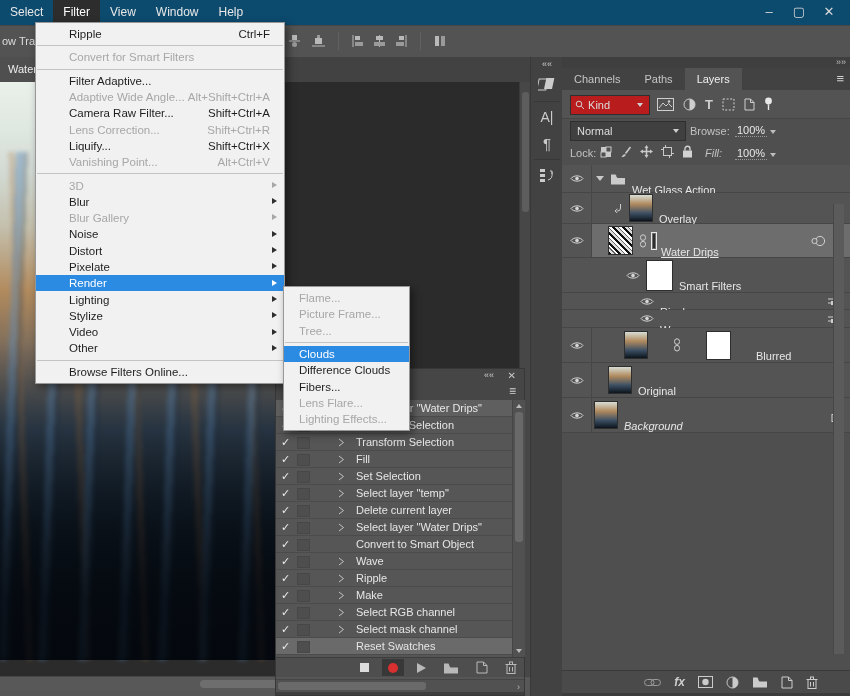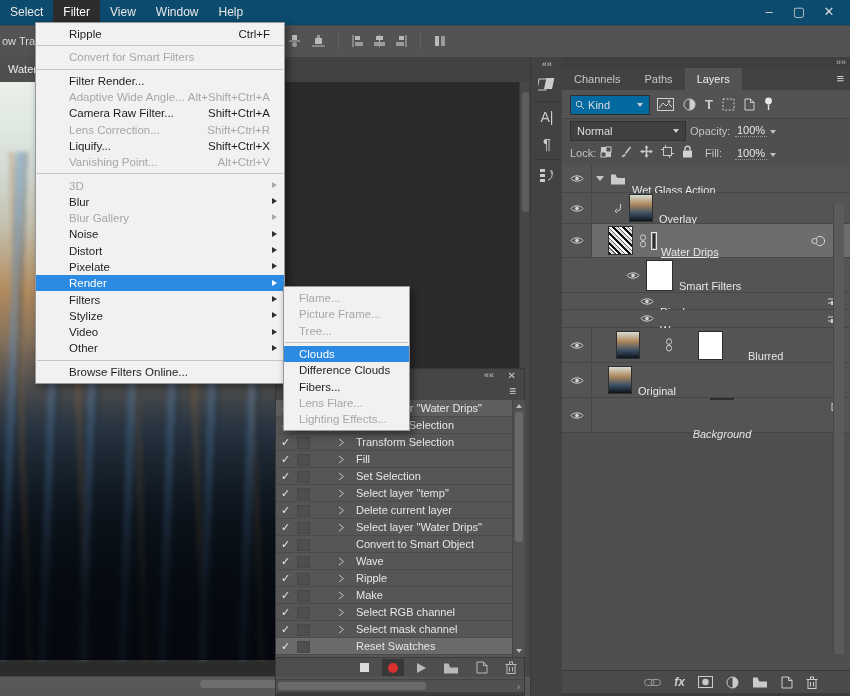--- a/index.html
+++ b/index.html
@@ -42,32 +42,32 @@
   .dock-ico{position:absolute;left:0;width:32px;text-align:center;color:#cbcbcb;}
   .dock-sep{position:absolute;left:3px;width:26px;height:1px;background:#383838;}
   
   #layers-panel{left:562px;top:57px;width:288px;height:639px;background:#4f4f4f;}
   #lp-topstrip{position:absolute;left:0;top:0;width:288px;height:11px;background:#3f3f3f;color:#bdbdbd;font-size:9px;line-height:10px;text-align:right;padding-right:4px;box-sizing:border-box;}
   #lp-tabs{position:absolute;left:0;top:11px;width:288px;height:22px;background:#424242;display:flex;font-size:11px;color:#c6c6c6;}
   .lp-tab{padding:0 12px;line-height:22px;}
   .lp-tab.active{background:#535353;color:#f0f0f0;}
   #lp-menu{position:absolute;right:6px;top:14px;color:#cfcfcf;font-size:13px;}
   #lp-filter-row{position:absolute;left:0;top:33px;width:288px;height:28px;background:#535353;border-bottom:1px solid #454545;}
-  #kind-dd{position:absolute;left:8px;top:5px;width:74px;height:18px;background:#0369a1;border:1px solid #2f2f2f;color:#dcdcdc;font-size:11px;line-height:18px;padding-left:4px;}
+  #kind-dd{position:absolute;left:8px;top:5px;width:74px;height:18px;background:#b91c1c;border:1px solid #2f2f2f;color:#dcdcdc;font-size:11px;line-height:18px;padding-left:4px;}
   #lp-filter-icons{position:absolute;left:95px;top:5px;display:flex;gap:9px;align-items:center;height:18px;}
   #lp-blend-row{position:absolute;left:0;top:61px;width:288px;height:24px;}
   #blend-dd{position:absolute;left:8px;top:3px;width:108px;height:18px;background:#404040;border:1px solid #2f2f2f;color:#dedede;font-size:11px;line-height:18px;padding-left:6px;}
   .lp-label{font-size:11px;color:#c2c2c2;}
   #opacity-label{position:absolute;left:128px;top:7px;}
   #opacity-dd{position:absolute;left:173px;top:3px;width:52px;height:18px;color:#e8e8e8;font-size:11px;line-height:18px;}
   .scrub{border-bottom:1px dotted #9a9a9a;padding:0 2px;}
   #lp-lock-row{position:absolute;left:0;top:85px;width:288px;height:23px;border-bottom:1px solid #454545;}
   #lock-label{position:absolute;left:8px;top:5px;}
   #lock-icons{position:absolute;left:38px;top:3px;display:flex;gap:8px;align-items:center;}
-  #fill-label{position:absolute;left:143px;top:5px;}
+  #fill-label{position:absolute;left:143px;top:5px;font-style:italic;}
   #fill-dd{position:absolute;left:173px;top:2px;width:52px;height:18px;color:#e8e8e8;font-size:11px;line-height:18px;}
   #lp-list{position:absolute;left:0;top:108px;width:288px;height:490px;background:#4f4f4f;}
   .lrow{position:relative;width:288px;border-bottom:1px solid #464646;background:#545454;}
   .lrow .eyecol{position:absolute;left:0;top:0;bottom:0;width:29px;border-right:1px solid #474747;display:flex;align-items:center;justify-content:center;}
   .lrow .content{position:absolute;left:30px;top:0;bottom:0;right:0;display:flex;align-items:center;gap:6px;font-size:11px;color:#e6e6e6;}
   .lrow.selected .content{background:#6d6d6d;}
   .thumb{width:23px;height:27px;border:1px solid #2e2e2e;background:linear-gradient(180deg,#d8ddd4 0%,#b08a5e 35%,#3d5064 70%,#0c141d 100%);}
   .thumb.small{width:22px;height:26px;}
   .thumb.pattern{background:
       repeating-linear-gradient(45deg,#111 0 2px,#ddd 2px 4px,#666 4px 5px,#fff 5px 7px),
@@ -286,21 +286,21 @@
             </svg>
           </span>
       </div>
     </div>
 
     <div id="lp-blend-row">
       <div id="blend-dd">
         <span>Normal</span>
         <span class="caret" style="top:7px"></span>
       </div>
-      <span id="opacity-label" class="lp-label">Opacity:</span>
+      <span id="opacity-label" class="lp-label">Browse:</span>
       <div id="opacity-dd"><span class="scrub">100%</span> <span class="caret" style="position:static;display:inline-block;border-top-color:#bdbdbd;"></span></div>
     </div>
 
     <div id="lp-lock-row">
       <span id="lock-label" class="lp-label">Lock:</span>
       <div id="lock-icons">
         <span>
             <svg width="12" height="12">
               <rect x="1" y="1" width="5" height="5" fill="#c9c9c9"></rect>
               <rect x="6" y="6" width="5" height="5" fill="#c9c9c9"></rect>
@@ -446,21 +446,21 @@
         </div>
       </div>
 
       <div class="lrow" style="height:34px">
         <div class="eyecol">
             <svg width="14" height="9">
               <path d="M1 4.5 C3.5 1 10.5 1 13 4.5 C10.5 8 3.5 8 1 4.5 Z" fill="none" stroke="#d6d6d6"></path>
               <circle cx="7" cy="4.5" r="1.8" fill="#d6d6d6"></circle>
             </svg>
           </div>
-        <div class="content" style="left:38px;padding-left:16px;gap:25px;">
+        <div class="content" style="left:46px;padding-left:16px;gap:25px;">
           <span class="thumb small" style="filter:blur(0.4px)"></span>
           <svg width="8" height="14">
               <rect x="1.5" y="0.8" width="5" height="5.6" rx="2.5" stroke="#d0d0d0" fill="none"></rect>
               <rect x="1.5" y="7.4" width="5" height="5.6" rx="2.5" stroke="#d0d0d0" fill="none"></rect>
             </svg>
           <span class="thumb white"></span>
           <span class="lname">Blurred</span>
         </div>
       </div>
 
@@ -477,21 +477,21 @@
         </div>
       </div>
 
       <div class="lrow" style="height:34px">
         <div class="eyecol">
             <svg width="14" height="9">
               <path d="M1 4.5 C3.5 1 10.5 1 13 4.5 C10.5 8 3.5 8 1 4.5 Z" fill="none" stroke="#d6d6d6"></path>
               <circle cx="7" cy="4.5" r="1.8" fill="#d6d6d6"></circle>
             </svg>
           </div>
-        <div class="content" style="left:30px;padding-left:2px;flex-direction:column;">
+        <div class="content" style="left:30px;padding-left:2px;">
           <span class="thumb small"></span>
           <span class="lname italic">Background</span>
           <span class="row-right">
               <svg width="11" height="13">
                 <rect x="1" y="5.5" width="9" height="7" fill="none" stroke="#d2d2d2"></rect>
                 <path d="M3 5.5 V3.8 a2.5 2.5 0 0 1 5 0 V5.5" stroke="#d2d2d2" fill="none"></path>
               </svg>
             </span>
         </div>
       </div>
@@ -736,21 +736,21 @@
       <div class="fm-item">
         <span class="lbl">Ripple</span>
         <span class="sc">Ctrl+F</span>
       </div>
       <div class="fm-sep"></div>
       <div class="fm-item disabled">
         <span class="lbl">Convert for Smart Filters</span>
       </div>
       <div class="fm-sep"></div>
       <div class="fm-item">
-        <span class="lbl">Filter Render...</span>
+        <span class="lbl">Filter Adaptive...</span>
       </div>
       <div class="fm-item disabled">
         <span class="lbl">Adaptive Wide Angle...</span>
         <span class="sc">Alt+Shift+Ctrl+A</span>
       </div>
       <div class="fm-item">
         <span class="lbl">Camera Raw Filter...</span>
         <span class="sc">Shift+Ctrl+A</span>
       </div>
       <div class="fm-item disabled">
@@ -788,21 +788,21 @@
       </div>
       <div class="fm-item">
         <span class="lbl">Pixelate</span>
         <span class="subarrow"></span>
       </div>
       <div class="fm-item hl">
         <span class="lbl">Render</span>
         <span class="subarrow"></span>
       </div>
       <div class="fm-item">
-        <span class="lbl">Filters</span>
+        <span class="lbl">Lighting</span>
         <span class="subarrow"></span>
       </div>
       <div class="fm-item">
         <span class="lbl">Stylize</span>
         <span class="subarrow"></span>
       </div>
       <div class="fm-item">
         <span class="lbl">Video</span>
         <span class="subarrow"></span>
       </div>

